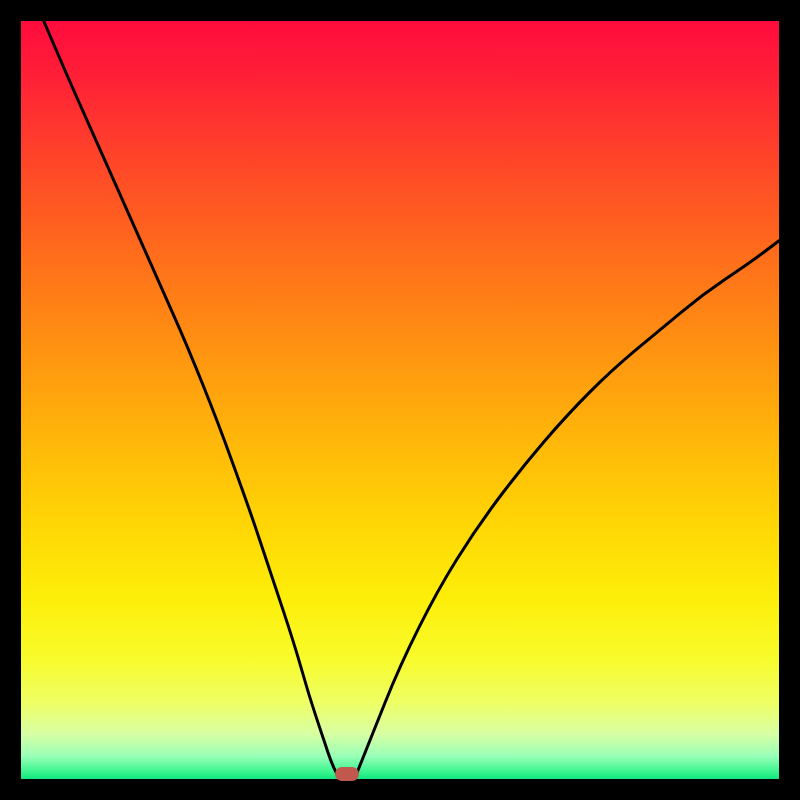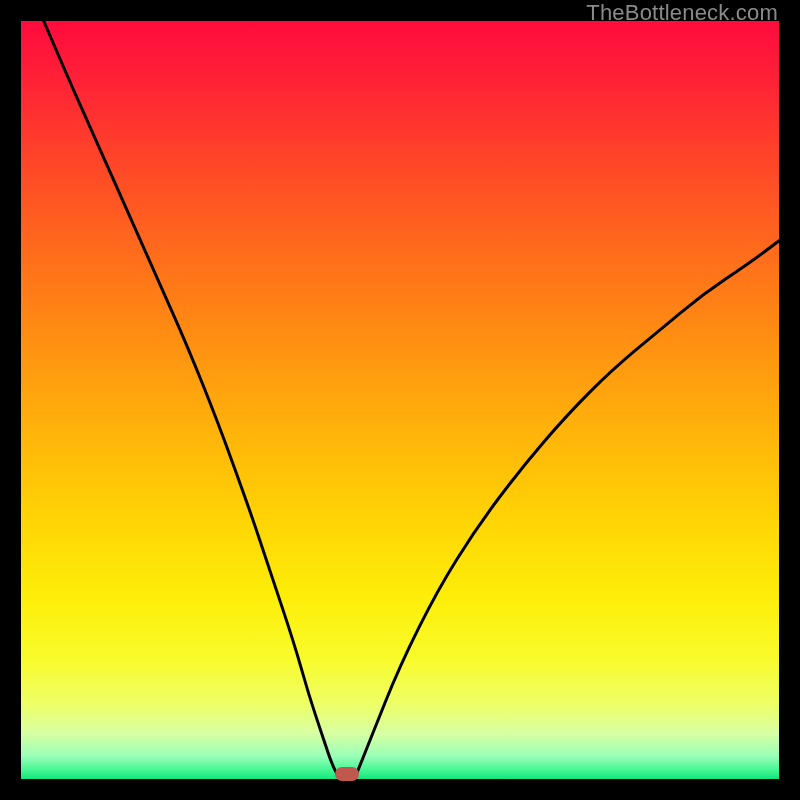--- a/index.html
+++ b/index.html
@@ -62,20 +62,19 @@
     height: 14px;
     border-radius: 7px;
     background: #c1584d;
     transform: translate(-50%, -50%);
   }
 </style>
 </head>
 <body>
 
 <div class="frame">
-  <div class="watermark">TheBottleneck.com</div>
   <div class="plot">
     <svg class="curve" viewBox="0 0 758 758" preserveAspectRatio="none">
       <path id="curve-path" fill="none" stroke="#000000" stroke-width="3" stroke-linecap="round" stroke-linejoin="round" d="M 22.7 0.0 Q 22.7 0.0 34.1 26.5 Q 45.5 53.1 60.6 87.2 Q 75.8 121.3 91.0 155.4 Q 106.1 189.5 121.3 223.6 Q 136.4 257.7 151.6 291.8 Q 166.8 325.9 181.9 363.8 Q 197.1 401.7 212.2 443.4 Q 227.4 485.1 238.8 519.2 Q 250.1 553.3 261.5 587.4 Q 272.9 621.6 280.5 648.1 Q 288.0 674.6 295.6 697.4 Q 303.2 720.1 307.0 731.5 Q 310.8 742.8 314.6 750.4 Q 318.4 758.0 318.4 758.0 Q 318.4 758.0 325.9 758.0 Q 333.5 758.0 333.5 758.0 Q 333.5 758.0 341.1 739.0 Q 348.7 720.1 363.8 682.2 Q 379.0 644.3 398.0 606.4 Q 416.9 568.5 435.9 538.2 Q 454.8 507.9 477.5 477.5 Q 500.3 447.2 523.0 420.7 Q 545.8 394.2 568.5 371.4 Q 591.2 348.7 614.0 329.7 Q 636.7 310.8 659.5 291.8 Q 682.2 272.9 704.9 257.7 Q 727.7 242.6 742.8 231.2 L 758.0 219.8"></path>
     </svg>
     <div class="marker" id="marker" style="left: 325.94px; top: 753px; background: rgb(193, 88, 77);"></div>
   </div>
 </div>
 
 </body></html>

